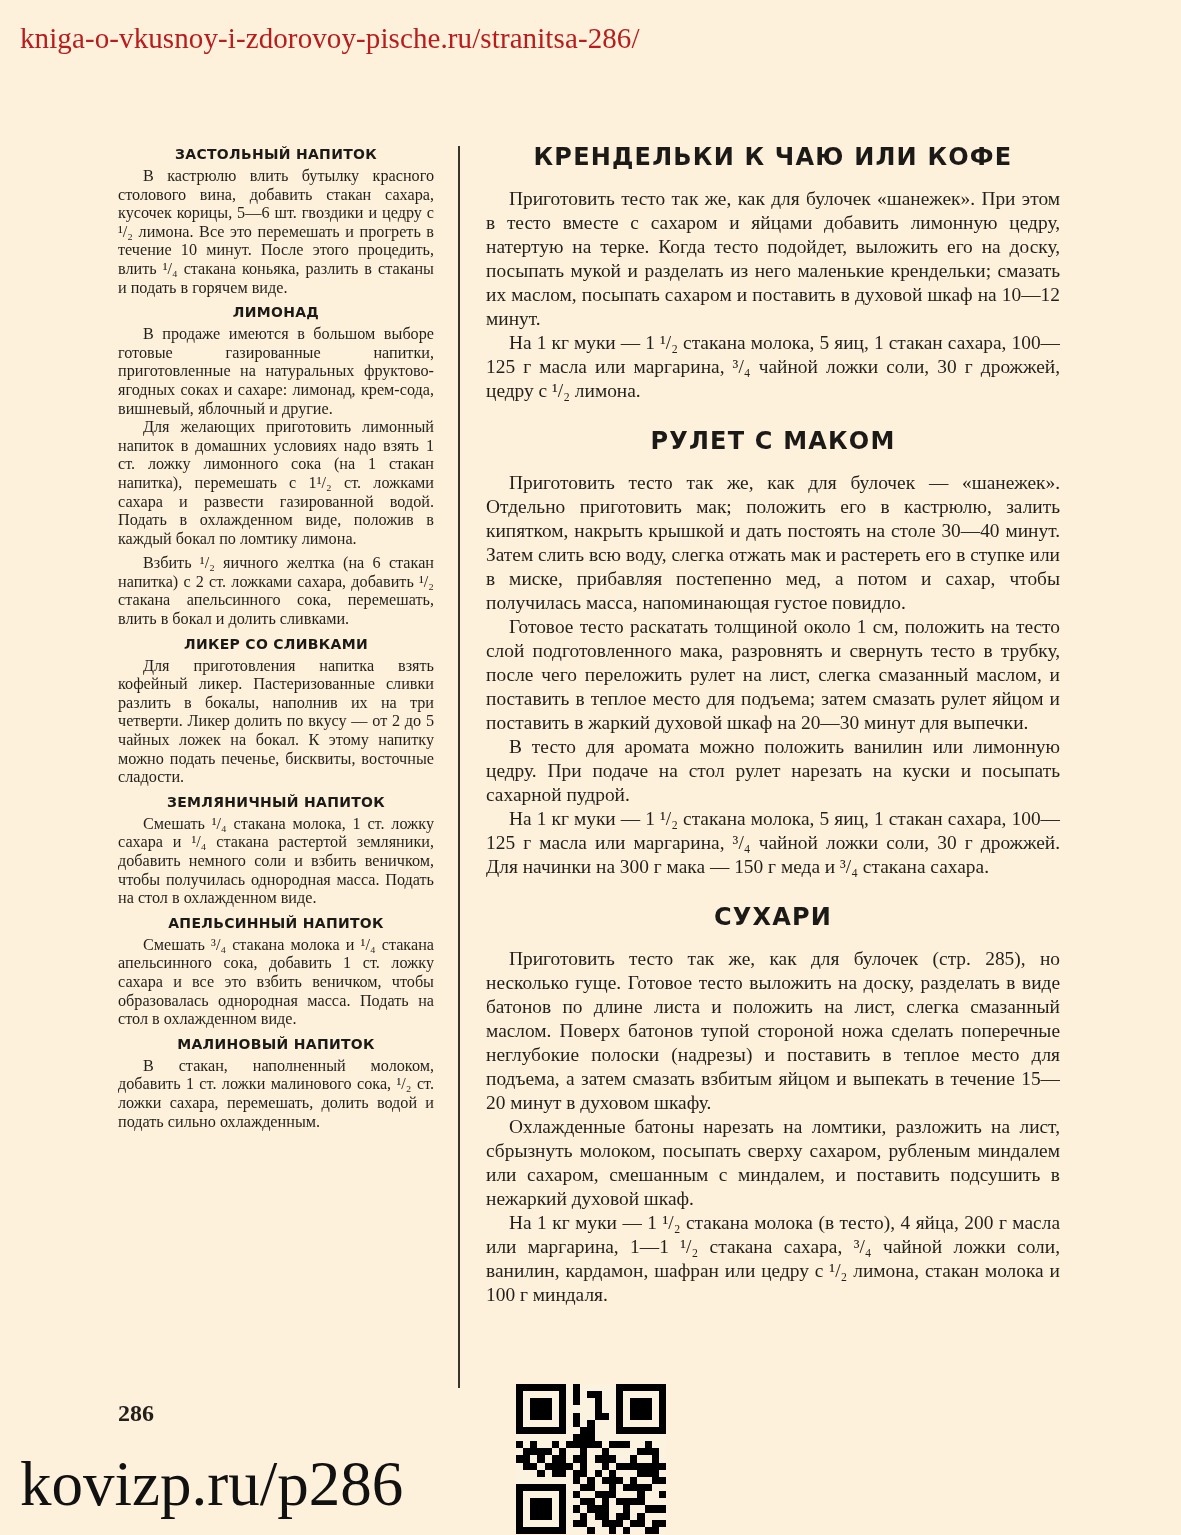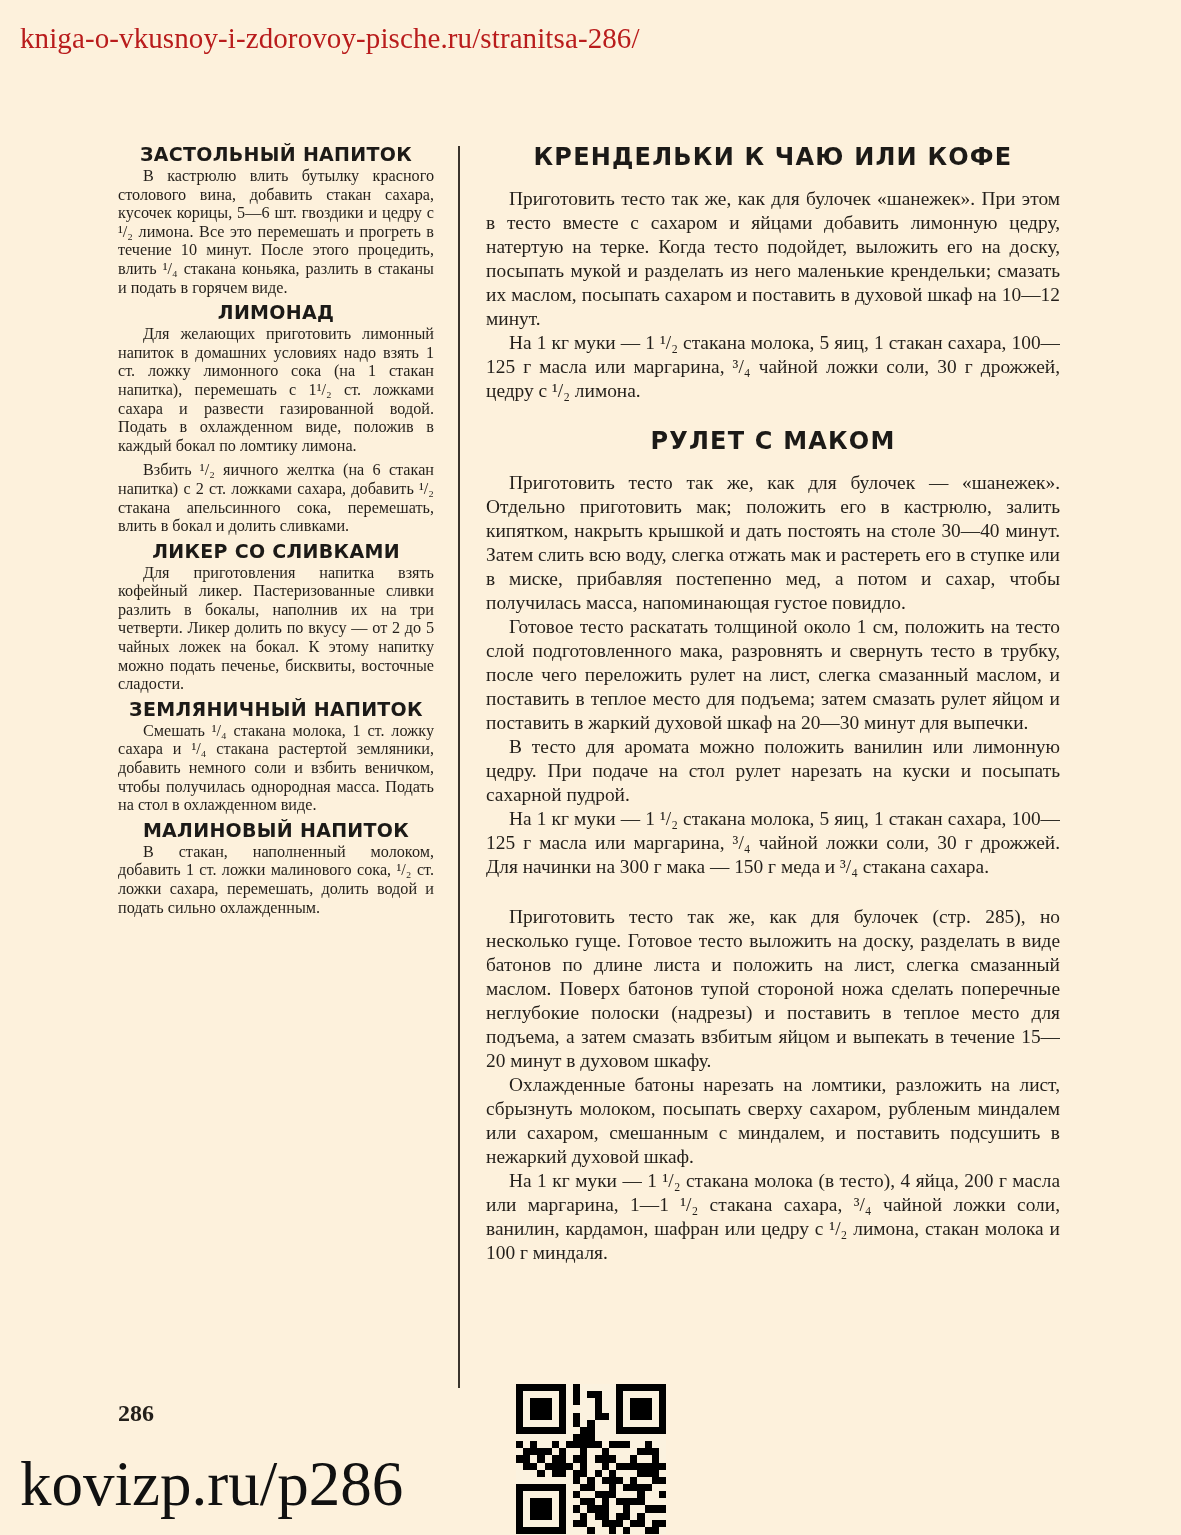--- a/index.html
+++ b/index.html
@@ -45,21 +45,21 @@
       position: absolute;
       left: 458px;
       top: 146px;
       width: 1.6px;
       height: 1242px;
       background: #3a342c;
     }
     h2.l-title {
       font-family: "DejaVu Sans", sans-serif;
       font-weight: bold;
-      font-size: 19px;
+      font-size: 14px;
       text-align: center;
       margin: 0 0 3px 0;
       line-height: 19px;
       letter-spacing: 0.3px;
       color: #1c1a17;
     }
     h2.r-title {
       font-family: "DejaVu Sans", sans-serif;
       font-weight: bold;
       font-size: 24px;
@@ -112,32 +112,37 @@
 
 <div class="top-url">kniga-o-vkusnoy-i-zdorovoy-pische.ru/stranitsa-286/</div>
 
 <div class="col-left">
   <section class="l-section">
     <h2 class="l-title">ЗАСТОЛЬНЫЙ НАПИТОК</h2>
     <p>В кастрюлю влить бутылку красного столового вина, добавить стакан сахара, кусочек корицы, 5—6 шт. гвоздики и цедру с ¹/₂ лимона. Все это перемешать и прогреть в течение 10 минут. После этого процедить, влить ¹/₄ стакана коньяка, разлить в стаканы и подать в горячем виде.</p>
   </section>
   <section class="l-section">
     <h2 class="l-title">ЛИМОНАД</h2>
+    <p>В продаже имеются в большом выборе готовые газированные напитки, приготовленные на натуральных фруктово-ягодных соках и сахаре: лимонад, крем-сода, вишневый, яблочный и другие.</p>
     <p>Для желающих приготовить лимонный напиток в домашних условиях надо взять 1 ст. ложку лимонного сока (на 1 стакан напитка), перемешать с 1¹/₂ ст. ложками сахара и развести газированной водой. Подать в охлажденном виде, положив в каждый бокал по ломтику лимона.</p>
   </section>
   <section class="l-section">
     <p>Взбить ¹/₂ яичного желтка (на 6 стакан напитка) с 2 ст. ложками сахара, добавить ¹/₂ стакана апельсинного сока, перемешать, влить в бокал и долить сливками.</p>
   </section>
   <section class="l-section">
     <h2 class="l-title">ЛИКЕР СО СЛИВКАМИ</h2>
     <p>Для приготовления напитка взять кофейный ликер. Пастеризованные сливки разлить в бокалы, наполнив их на три четверти. Ликер долить по вкусу — от 2 до 5 чайных ложек на бокал. К этому напитку можно подать печенье, бисквиты, восточные сладости.</p>
   </section>
   <section class="l-section">
     <h2 class="l-title">ЗЕМЛЯНИЧНЫЙ НАПИТОК</h2>
     <p>Смешать ¹/₄ стакана молока, 1 ст. ложку сахара и ¹/₄ стакана растертой земляники, добавить немного соли и взбить веничком, чтобы получилась однородная масса. Подать на стол в охлажденном виде.</p>
+  </section>
+  <section class="l-section">
+    <h2 class="l-title">АПЕЛЬСИННЫЙ НАПИТОК</h2>
+    <p>Смешать ³/₄ стакана молока и ¹/₄ стакана апельсинного сока, добавить 1 ст. ложку сахара и все это взбить веничком, чтобы образовалась однородная масса. Подать на стол в охлажденном виде.</p>
   </section>
   <section class="l-section">
     <h2 class="l-title">МАЛИНОВЫЙ НАПИТОК</h2>
     <p>В стакан, наполненный молоком, добавить 1 ст. ложки малинового сока, ¹/₂ ст. ложки сахара, перемешать, долить водой и подать сильно охлажденным.</p>
   </section>
 </div>
 
 <div class="divider"></div>
 
 <div class="col-right">
@@ -147,20 +152,21 @@
     <p>На 1 кг муки — 1 ¹/₂ стакана молока, 5 яиц, 1 стакан сахара, 100—125 г масла или маргарина, ³/₄ чайной ложки соли, 30 г дрожжей, цедру с ¹/₂ лимона.</p>
   </section>
   <section class="r-section">
     <h2 class="r-title">РУЛЕТ С МАКОМ</h2>
     <p>Приготовить тесто так же, как для булочек — «шанежек». Отдельно приготовить мак; положить его в кастрюлю, залить кипятком, накрыть крышкой и дать постоять на столе 30—40 минут. Затем слить всю воду, слегка отжать мак и растереть его в ступке или в миске, прибавляя постепенно мед, а потом и сахар, чтобы получилась масса, напоминающая густое повидло.</p>
     <p>Готовое тесто раскатать толщиной около 1 см, положить на тесто слой подготовленного мака, разровнять и свернуть тесто в трубку, после чего переложить рулет на лист, слегка смазанный маслом, и поставить в теплое место для подъема; затем смазать рулет яйцом и поставить в жаркий духовой шкаф на 20—30 минут для выпечки.</p>
     <p>В тесто для аромата можно положить ванилин или лимонную цедру. При подаче на стол рулет нарезать на куски и посыпать сахарной пудрой.</p>
     <p>На 1 кг муки — 1 ¹/₂ стакана молока, 5 яиц, 1 стакан сахара, 100—125 г масла или маргарина, ³/₄ чайной ложки соли, 30 г дрожжей. Для начинки на 300 г мака — 150 г меда и ³/₄ стакана сахара.</p>
   </section>
   <section class="r-section">
+    <h2 class="r-title">СУХАРИ</h2>
     <p>Приготовить тесто так же, как для булочек (стр. 285), но несколько гуще. Готовое тесто выложить на доску, разделать в виде батонов по длине листа и положить на лист, слегка смазанный маслом. Поверх батонов тупой стороной ножа сделать поперечные неглубокие полоски (надрезы) и поставить в теплое место для подъема, а затем смазать взбитым яйцом и выпекать в течение 15—20 минут в духовом шкафу.</p>
     <p>Охлажденные батоны нарезать на ломтики, разложить на лист, сбрызнуть молоком, посыпать сверху сахаром, рубленым миндалем или сахаром, смешанным с миндалем, и поставить подсушить в нежаркий духовой шкаф.</p>
     <p>На 1 кг муки — 1 ¹/₂ стакана молока (в тесто), 4 яйца, 200 г масла или маргарина, 1—1 ¹/₂ стакана сахара, ³/₄ чайной ложки соли, ванилин, кардамон, шафран или цедру с ¹/₂ лимона, стакан молока и 100 г миндаля.</p>
   </section>
 </div>
 
 <div class="page-number">286</div>
 
 <div class="short-url">kovizp.ru/p286</div>
 

